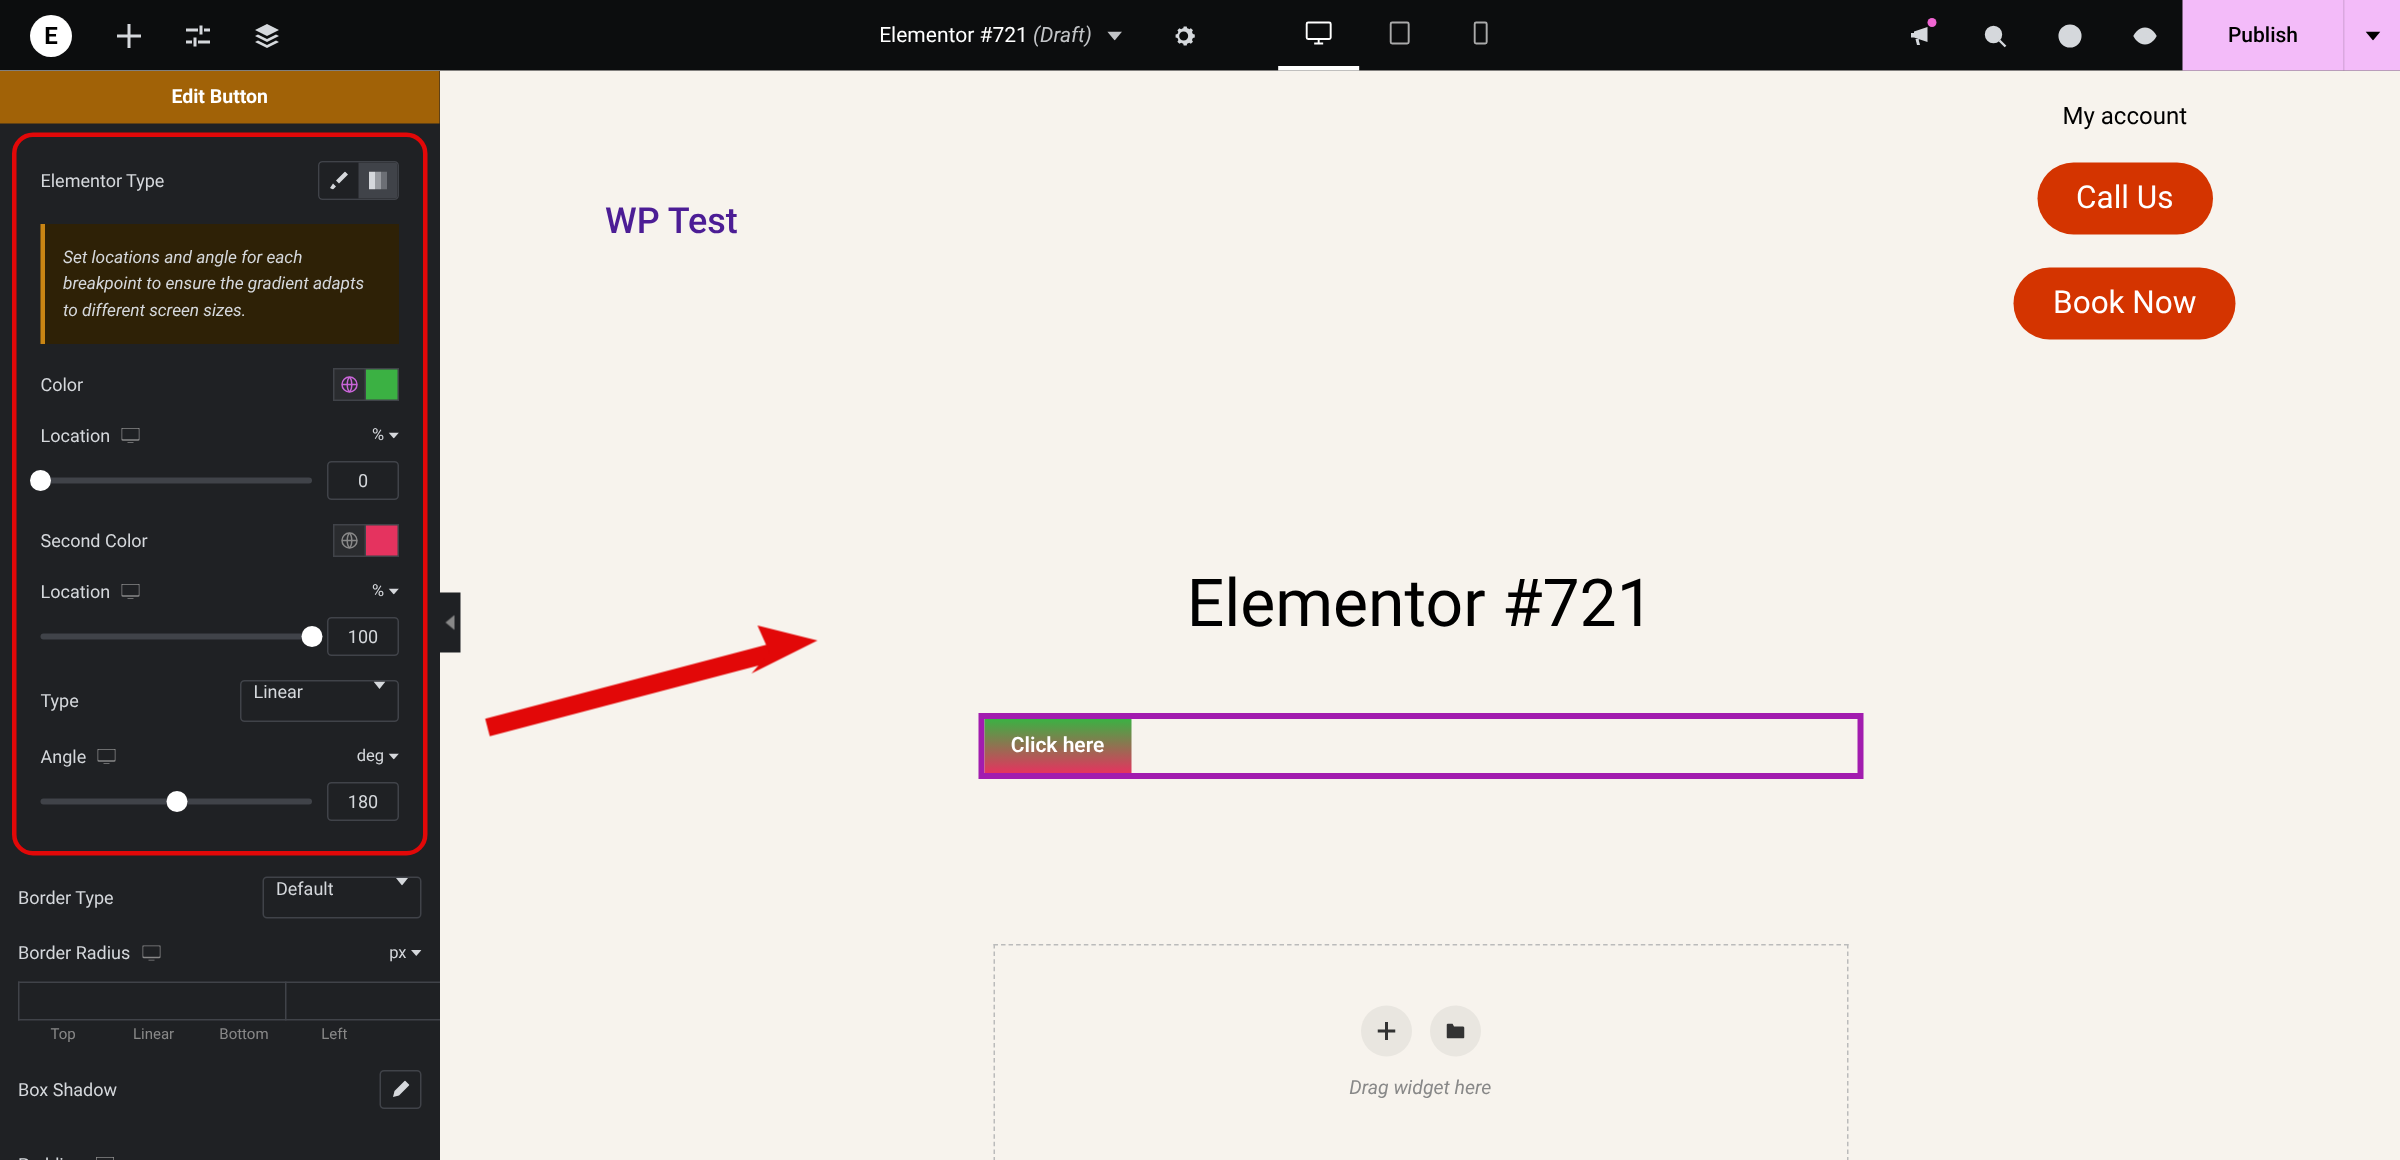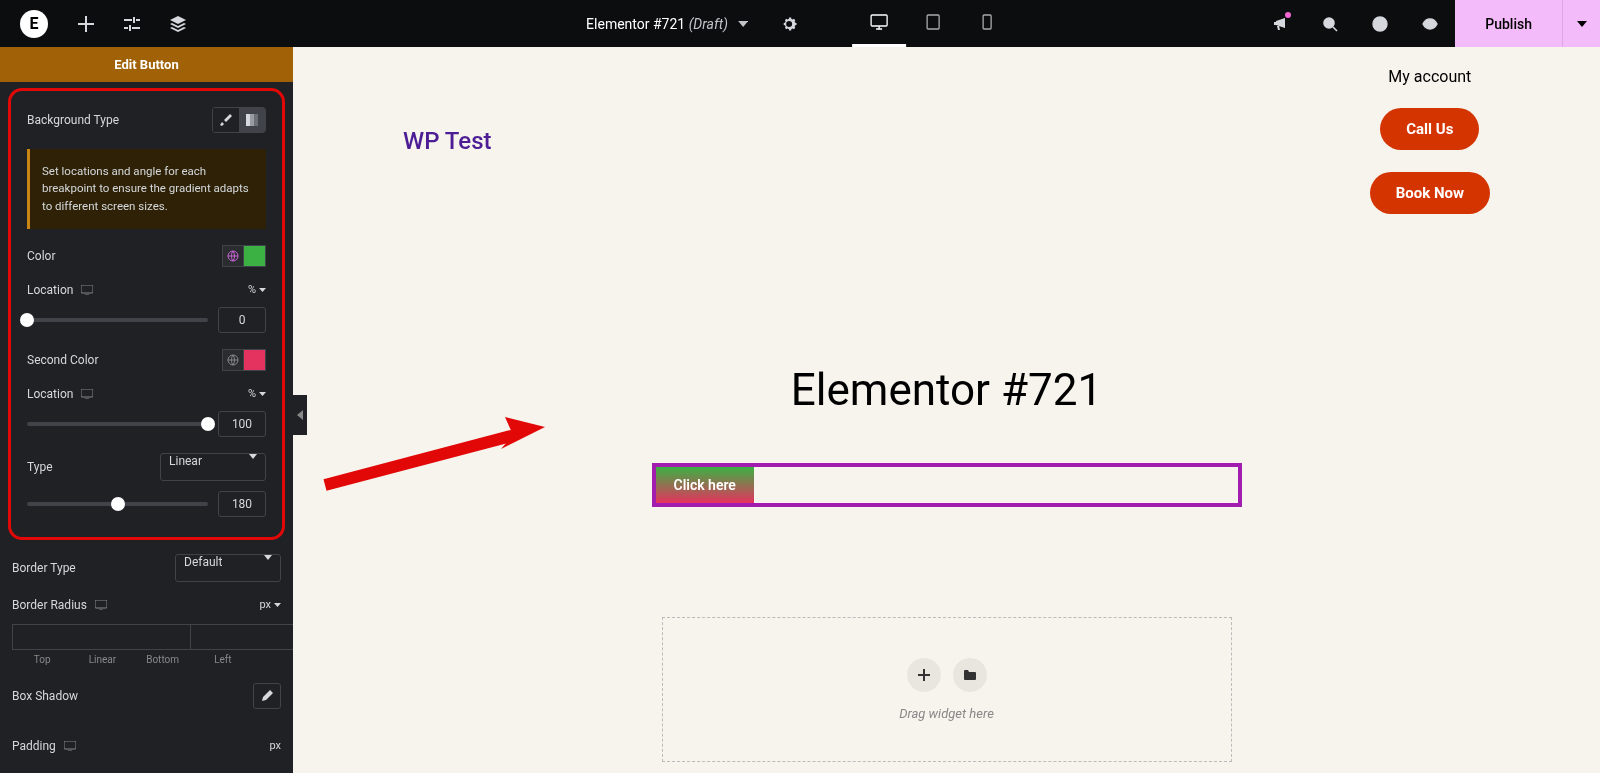--- a/index.html
+++ b/index.html
@@ -27,21 +27,21 @@
 
 
 .sidepanel { position: absolute; top: 47px; left: 0; width: 293px; bottom: 0; background: #1f2124; color: #d5d8dc; overflow-y: auto; }
 .panel-header { background: #a16207; color: #fff; text-align: center; padding: 10px; font-size: 13px; font-weight: bold; }
 .highlight-box { border: 3px solid #e20808; border-radius: 14px; margin: 6px 8px; padding: 8px 4px 12px; }
 .control-row { display: flex; align-items: center; justify-content: space-between; padding: 8px 12px; font-size: 12px; color: #d5d8dc; }
 .control-label { display: flex; align-items: center; gap: 8px; }
 .toggle-group { display: flex; border: 1px solid #404349; border-radius: 3px; overflow: hidden; }
 .toggle-btn { width: 26px; height: 24px; display: flex; align-items: center; justify-content: center; background: #1f2124; cursor: pointer; }
 .toggle-btn.active { background: #404349; }
-.info-box { background: #2e2106; border-left: 3px solid #c98514; margin: 8px 12px; padding: 14px 12px; font-size: 11.5px; color: #d5d8dc; line-height: 1.5; }
+.info-box { background: #2e2106; border-left: 3px solid #c98514; margin: 8px 12px; padding: 14px 12px; font-size: 11.5px; font-style: italic; color: #d5d8dc; line-height: 1.5; }
 .color-swatch-group { display: flex; gap: 0; }
 .swatch-btn { width: 22px; height: 22px; border: 1px solid #404349; display: flex; align-items: center; justify-content: center; cursor: pointer; }
 .swatch-btn.globe { background: #2a2c2f; }
 .swatch-btn.globe.pink svg { fill: #c965d8; }
 .swatch-color { width: 22px; height: 22px; cursor: pointer; border: 1px solid #404349; border-left: none; }
 .swatch-green { background: #3bb143; }
 .swatch-pink { background: #e5335f; }
 .unit-sel { font-size: 11px; color: #d5d8dc; display: flex; align-items: center; gap: 3px; cursor: pointer; }
 .slider-row { display: flex; align-items: center; gap: 10px; padding: 2px 12px 8px; }
 .slider-track { flex: 1; height: 4px; background: #404349; border-radius: 2px; position: relative; cursor: pointer; }
@@ -56,21 +56,21 @@
 .edit-icon-btn { width: 28px; height: 26px; border: 1px solid #404349; background: #1f2124; display: flex; align-items: center; justify-content: center; cursor: pointer; border-radius: 3px; }
 .small-device-icon { width: 12px; height: 10px; }
 
 
 .canvas { position: absolute; top: 47px; left: 293px; right: 0; bottom: 0; background: #f7f3ed; overflow: auto; }
 .collapse-tab { position: absolute; left: 293px; top: 395px; width: 14px; height: 40px; background: #1f2124; display: flex; align-items: center; justify-content: center; cursor: pointer; z-index: 10; }
 .site-header { display: flex; align-items: center; justify-content: space-between; padding: 20px 110px; }
 .site-title { font-size: 24px; font-weight: 500; color: #4c1d95; }
 .site-nav { display: flex; align-items: center; gap: 22px; flex-direction: column; }
 .nav-link { font-size: 16px; color: #000; cursor: pointer; }
-.nav-btn { background: #d43400; color: #fff; padding: 12px 26px; border-radius: 28px; font-size: 15px; font-weight: bold; cursor: pointer; }
+.nav-btn { background: #d43400; color: #fff; padding: 12px 26px; border-radius: 28px; font-size: 21px; font-weight: normal; cursor: pointer; }
 .page-heading { text-align: center; font-size: 44px; font-weight: 400; color: #000; margin-top: 130px; }
 .widget-selected { border: 4px solid #a21caf; margin: 47px auto 0; width: 590px; height: 44px; display: flex; align-items: center; }
 .gradient-btn { background: linear-gradient(180deg, #3bb143, #e5335f); color: #fff; font-size: 14px; font-weight: 600; padding: 10px 18px; cursor: pointer; }
 .drop-zone { border: 1px dashed #bbb; margin: 110px auto 0; width: 570px; height: 145px; display: flex; flex-direction: column; align-items: center; justify-content: center; gap: 14px; }
 .drop-icons { display: flex; gap: 12px; }
 .drop-icon { width: 34px; height: 34px; background: #e9e6e0; border-radius: 50%; display: flex; align-items: center; justify-content: center; cursor: pointer; font-size: 16px; color: #333; }
 .drop-text { font-size: 13px; font-style: italic; color: #888; }
 
 
 .red-arrow { position: absolute; left: 315px; top: 415px; pointer-events: none; z-index: 5; }
@@ -161,21 +161,21 @@
         </svg>
     </div>
   </div>
 </div>
 
 <div class="sidepanel">
   <div class="panel-header">Edit Button</div>
 
   <div class="highlight-box">
     <div class="control-row">
-      <span class="control-label">Background Type</span>
+      <span class="control-label">Elementor Type</span>
       <div class="toggle-group">
         <div class="toggle-btn">
           <svg width="12" height="12" viewBox="0 0 12 12" fill="#d5d8dc">
               <path d="M10 0l2 2-6 6-2-2zM2 8l2 2-2 2-2-1z"></path>
             </svg>
         </div>
         <div class="toggle-btn active">
           <svg width="12" height="12" viewBox="0 0 12 12" fill="#d5d8dc">
               <rect x="0" y="0" width="4" height="12"></rect>
               <rect x="4" y="0" width="4" height="12" opacity="0.6"></rect>
@@ -260,20 +260,35 @@
     <div class="control-row">
       <span class="control-label">Type</span>
       <div class="select-box">
         <span>Linear</span>
         <svg width="8" height="5" viewBox="0 0 8 5">
             <path d="M0 0l4 5 4-5z" fill="currentColor"></path>
           </svg>
       </div>
     </div>
 
+    <div class="control-row">
+      <span class="control-label">
+        <span>Angle</span>
+        <svg class="small-device-icon" viewBox="0 0 12 10" fill="none" stroke="#888">
+            <rect x="0" y="0" width="12" height="8" rx="1"></rect>
+            <path d="M4 10h4"></path>
+          </svg>
+      </span>
+      <span class="unit-sel">
+          <span>deg</span> 
+          <svg width="7" height="4" viewBox="0 0 7 4">
+            <path d="M0 0l3.5 4L7 0z" fill="currentColor"></path>
+          </svg>
+        </span>
+    </div>
     <div class="slider-row">
       <div class="slider-track">
           <div class="slider-thumb" style="left:50%"></div>
         </div>
       <input class="slider-input" value="180" style="">
     </div>
   </div>
 
   <div class="control-row">
     <span class="control-label">Border Type</span>

